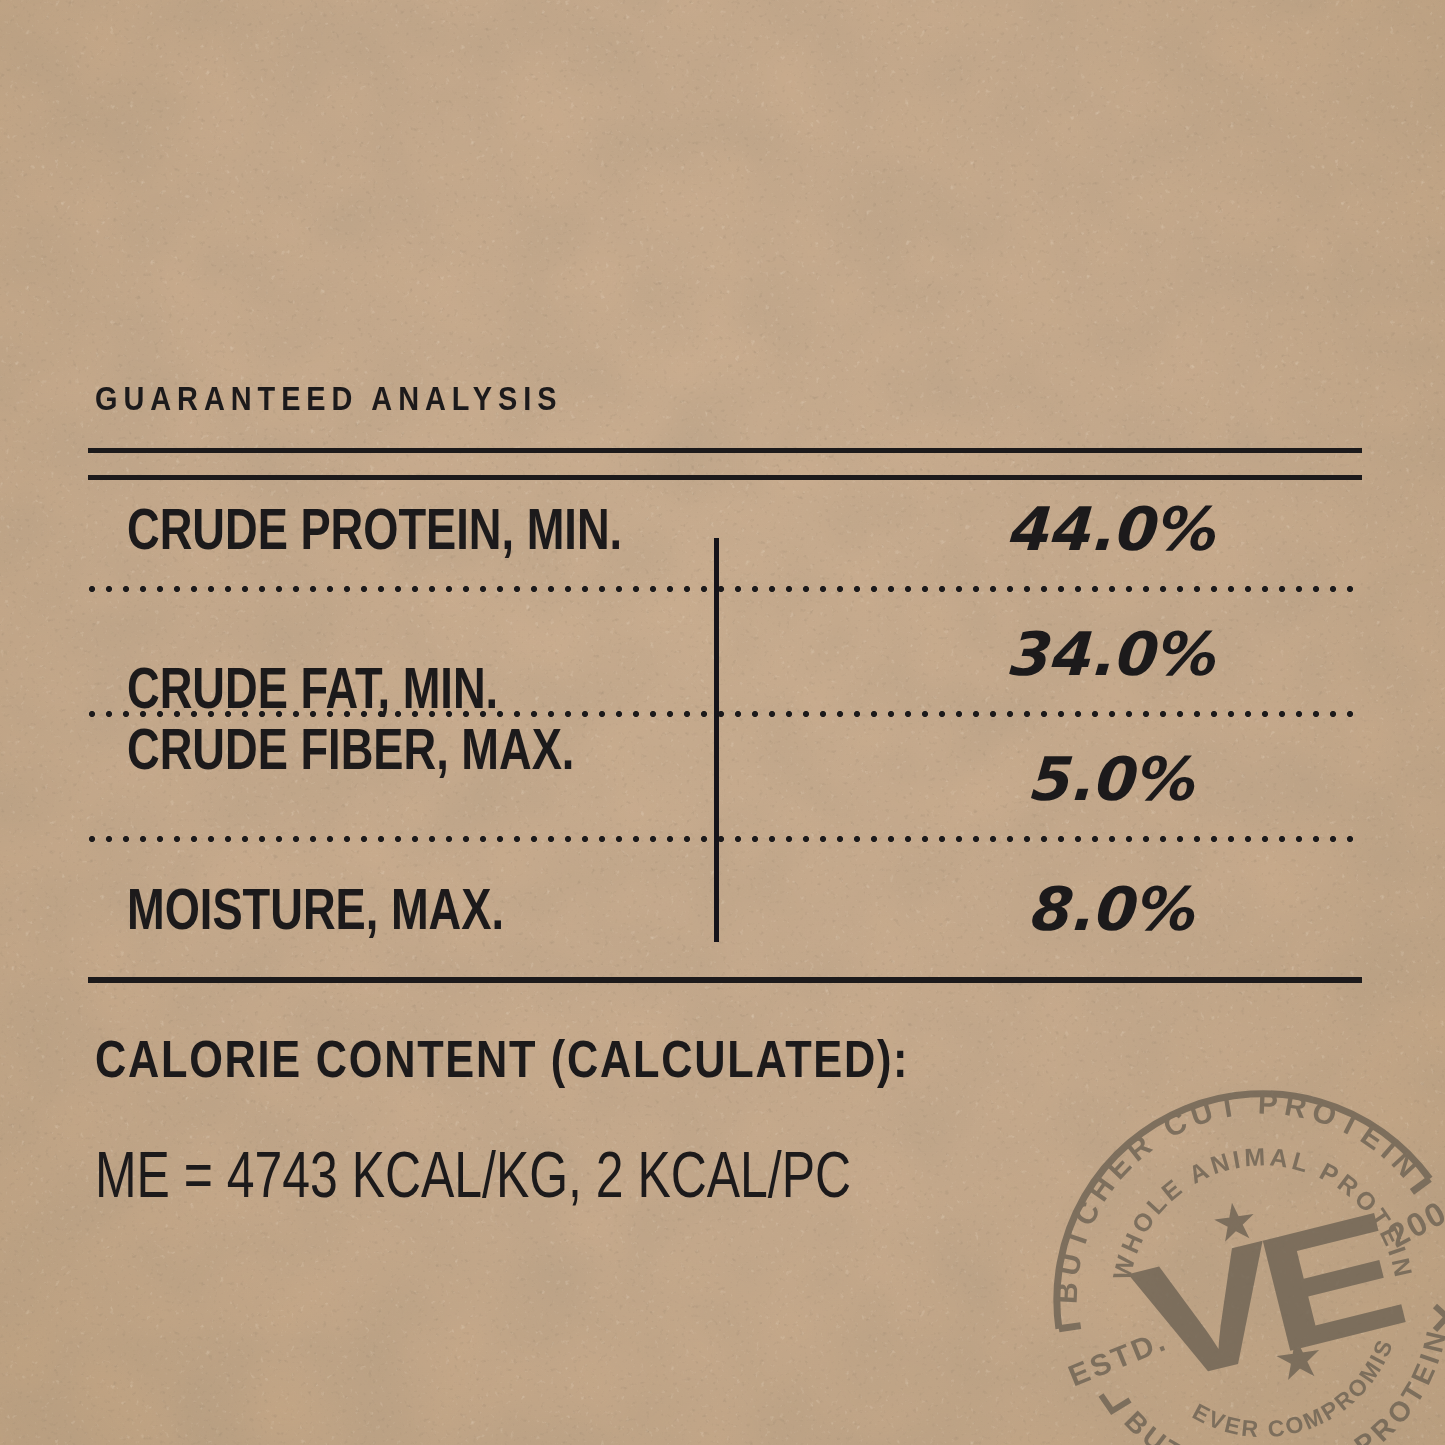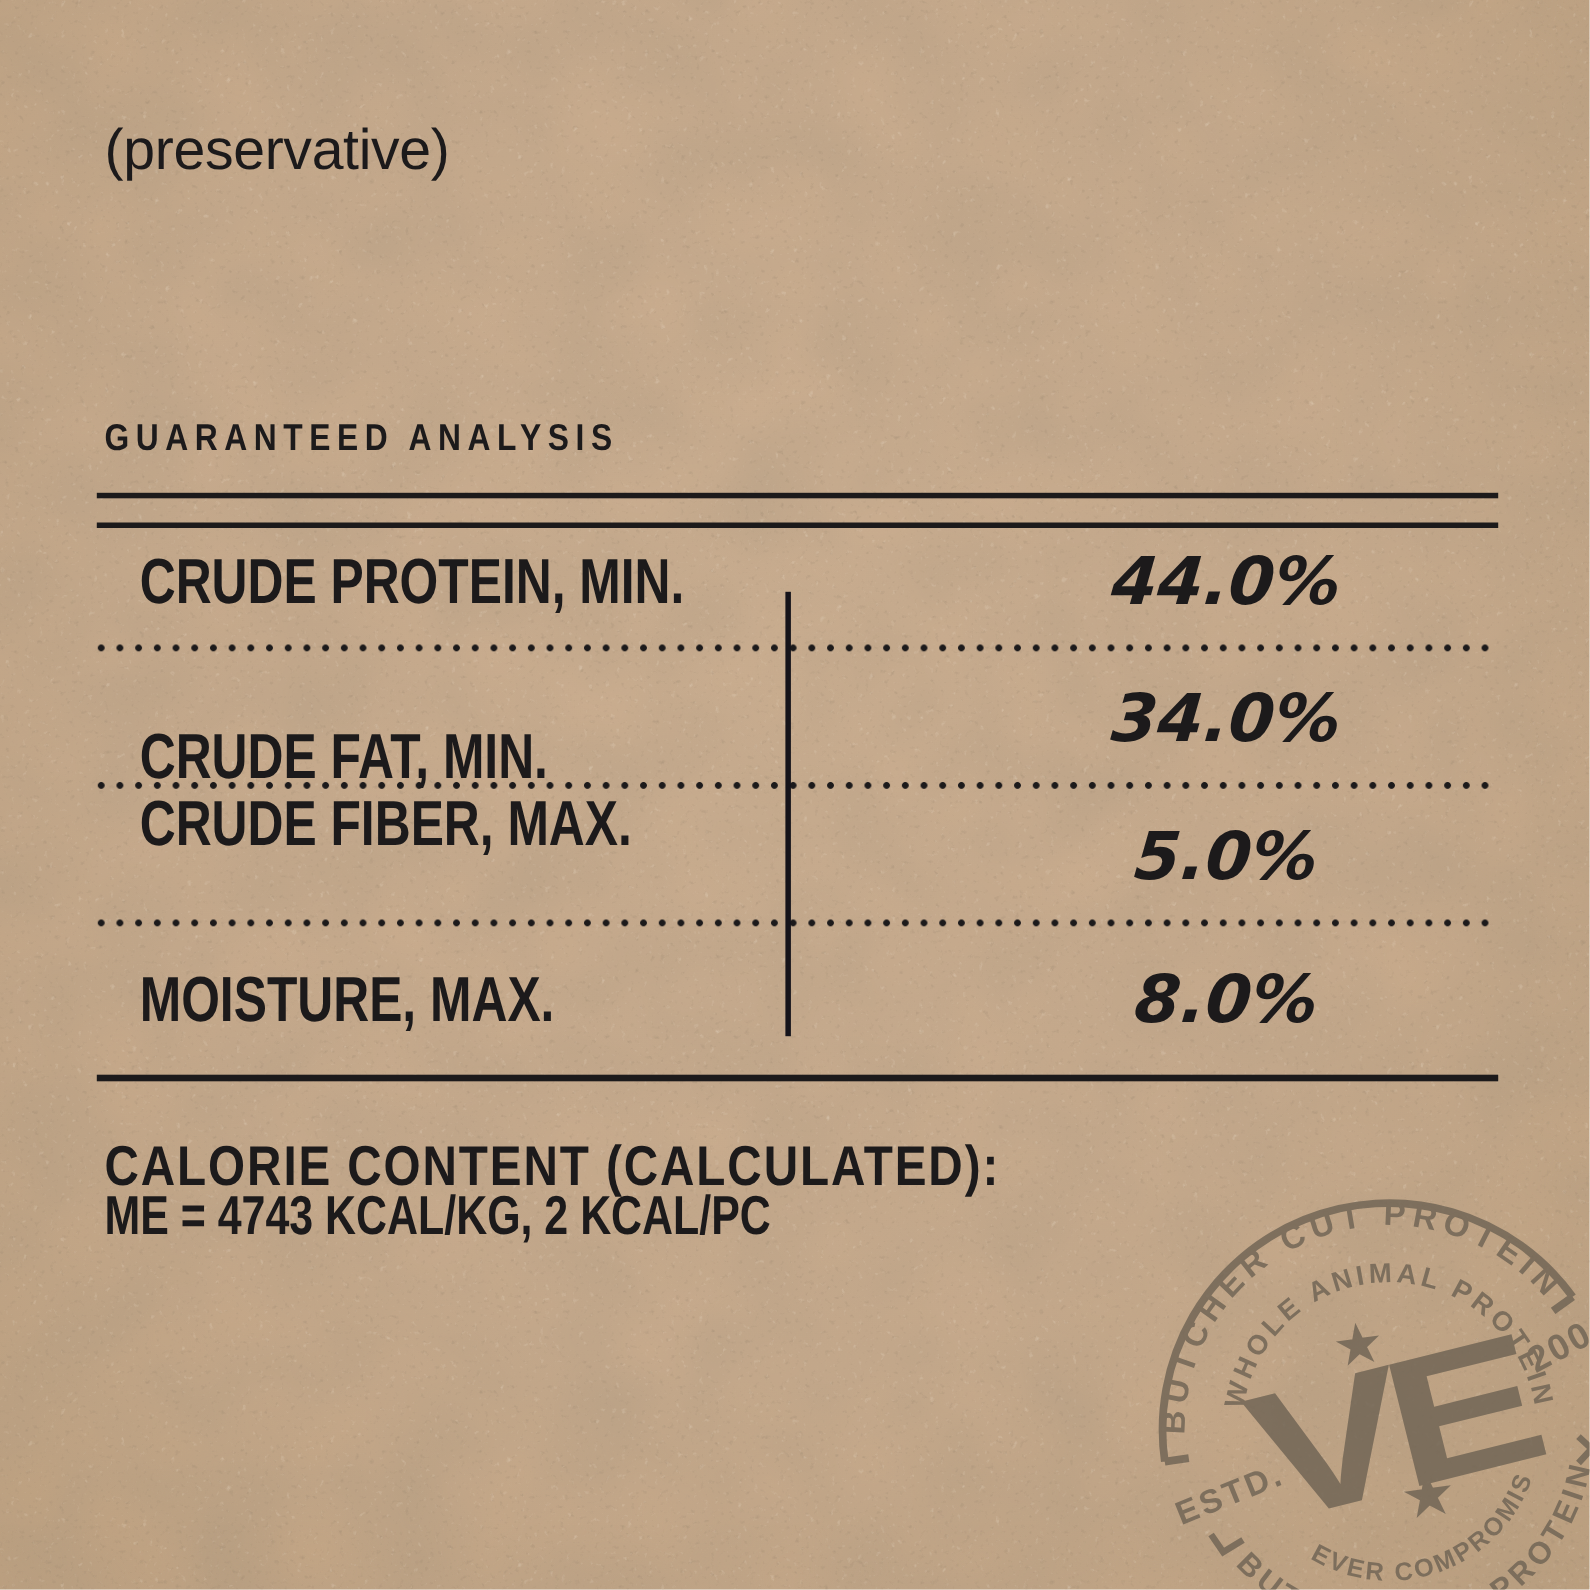--- a/index.html
+++ b/index.html
@@ -33,21 +33,21 @@
   .cond{display:inline-block;transform:scaleX(.78);transform-origin:0 50%;}
   .cond-mid{display:inline-block;transform:scaleX(.85);transform-origin:0 50%;}
   .r1{top:500px}.r2{top:659px}.r3{top:720px}.r4{top:880px}
   .row-value{left:950px;width:330px;text-align:center;line-height:74px;height:74px;
     font-family:"DejaVu Sans", sans-serif;font-style:italic;font-weight:600;font-size:60px;
     transform:skewX(-5deg);white-space:nowrap;}
   .v1{top:492px}.v2{top:617px}.v3{top:742px}.v4{top:872px}
 
   
   .cal-title{left:95px;top:1030px;font-size:51px;font-weight:bold;letter-spacing:2px;white-space:nowrap;}
-  .cal-detail{left:95px;top:1080px;font-size:50px;font-weight:bold;line-height:1;white-space:nowrap;}
+  .cal-detail{left:95px;top:1143px;font-size:64px;font-weight:normal;line-height:1;white-space:nowrap;}
 
   
   .stamp{left:983px;top:1020px;}
   .stamp text{font-family:"Liberation Sans", sans-serif;font-weight:bold;fill:#6d6253;}
   .stamp .ring{stroke:#6d6253;fill:none;}
 </style>
 </head>
 <body>
 
 <svg class="noise-layer" width="1445" height="1445" aria-hidden="true">
@@ -64,21 +64,20 @@
       <feTurbulence type="fractalNoise" baseFrequency="0.20" numOctaves="3" seed="19" result="t"></feTurbulence>
       <feColorMatrix in="t" type="matrix" values="0 0 0 0 0.95  0 0 0 0 0.88  0 0 0 0 0.76  0.75 0.75 0.75 0 -1.32"></feColorMatrix>
     </filter>
   </defs>
   <rect width="1445" height="1445" filter="url(#mottle)" opacity="0.5"></rect>
   <rect width="1445" height="1445" filter="url(#speckDark)" opacity="0.55"></rect>
   <rect width="1445" height="1445" filter="url(#speckLight)" opacity="0.5"></rect>
 </svg>
 
 <div class="abs ingredients">
-  <div>(preservative)</div>
 </div>
 
 <div class="abs ga-title"><span class="cond-mid">GUARANTEED ANALYSIS</span></div>
 
 <div class="abs rule-double"></div>
 
 <div class="abs row-label r1"><span class="cond">CRUDE PROTEIN, MIN.</span></div>
 <div class="abs row-value v1">44.0%</div>
 <div class="abs dotted dot1"></div>
 

